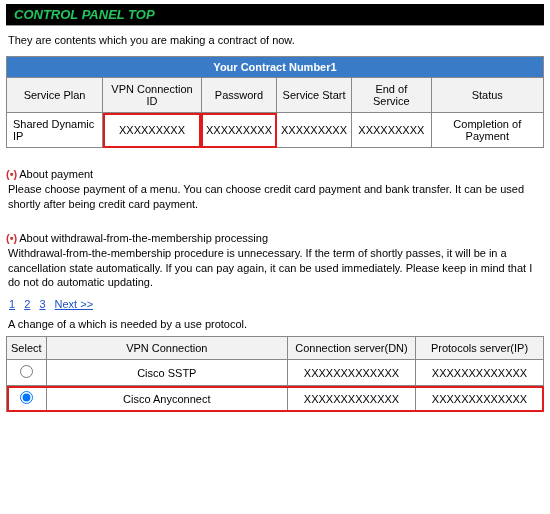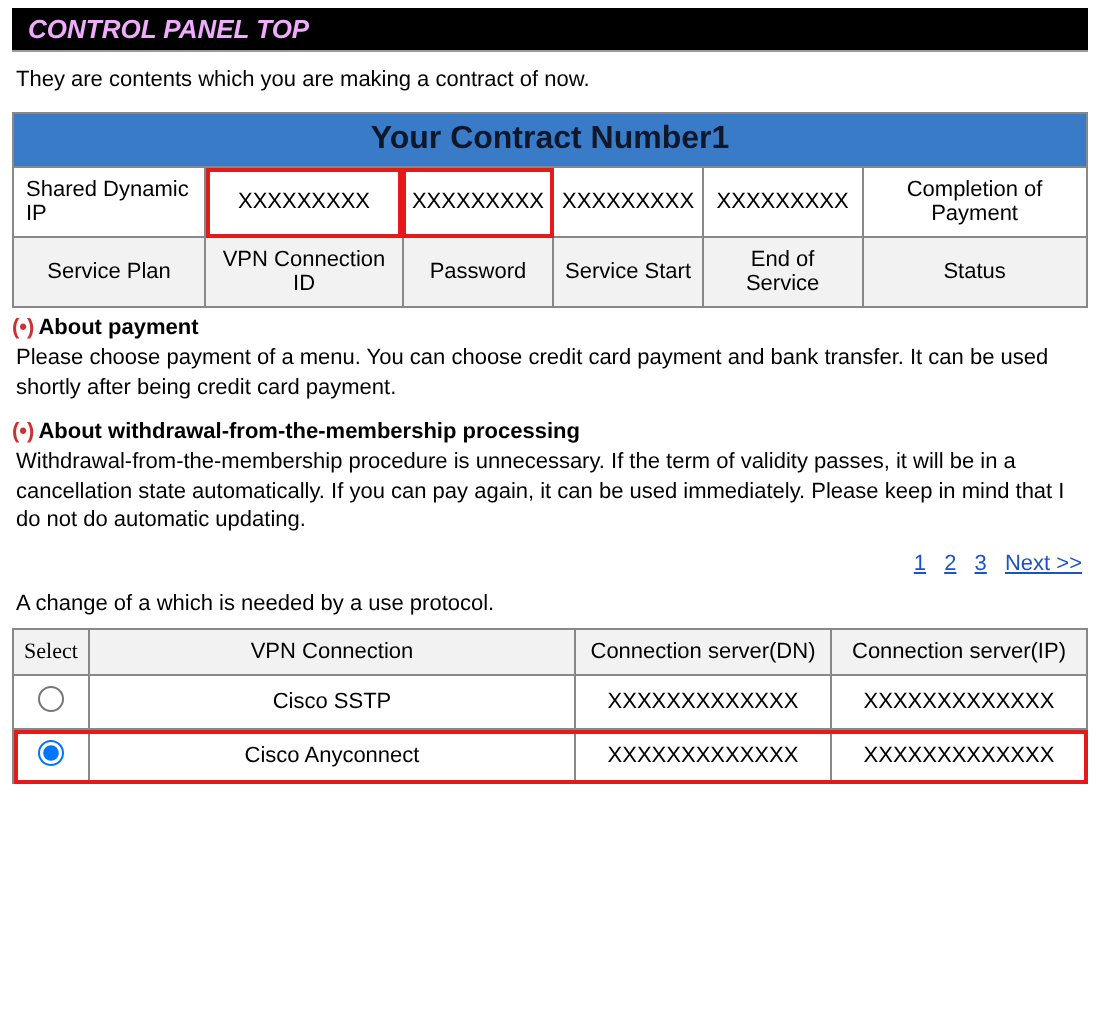--- a/index.html
+++ b/index.html
@@ -6,149 +6,149 @@
     body {
       font-family: Arial, sans-serif;
       font-size: 11px;
       background: #fff;
       width: 550px;
       color: #000;
       padding: 4px 6px;
     }
     .title-bar {
       background: #000;
-      color: #f0abfc;
+      color: #22c55e;
       font-weight: bold;
       font-style: italic;
       font-size: 13px;
       padding: 3px 8px;
       border-bottom: 1px solid #999;
     }
     .intro {
       margin: 8px 2px 10px 2px;
     }
     table {
       width: 100%;
       border-collapse: collapse;
       margin-bottom: 2px;
     }
     .section-header-row td {
       background: #3a7bc8;
-      color: #0f172a;
+      color: #ffffff;
       font-weight: bold;
-      font-size: 16px;
+      font-size: 11px;
       padding: 4px 6px;
       border: 1px solid #888;
     }
     th {
       background: #f2f2f2;
       font-weight: normal;
       font-size: 11px;
       padding: 5px 4px;
       border: 1px solid #888;
       text-align: center;
     }
     td {
       border: 1px solid #888;
       padding: 5px 4px;
       text-align: center;
       font-size: 11px;
     }
     td.left { text-align: left; padding-left: 6px; }
     .note-heading {
-      margin-top: 4px;
-      font-weight: bold;
+      margin-top: 20px;
+      font-weight: normal;
     }
     .note-heading::before {
       content: "(•)";
       color: #d03030;
       margin-right: 2px;
       font-weight: bold;
     }
     .note-body {
       margin: 2px 2px 8px 2px;
       line-height: 1.35;
     }
     .pager {
-      text-align: right;
+      text-align: left;
       margin: 8px 0;
     }
     .pager a {
       color: #1a53c6;
       text-decoration: underline;
       margin: 0 3px;
       cursor: pointer;
     }
     .sep-note {
       margin: 6px 2px;
     }
     .hl-red {
       outline: 2px solid #e21a1a;
       outline-offset: -2px;
     }
     .radio-cell { width: 38px; }
     input[type=radio] { cursor: pointer; }
-    .col-select { width: 38px; font-family: Liberation Serif, serif; }
+    .col-select { width: 38px; }
     .col-proto { width: auto; }
     .col-dn { width: 128px; }
     .col-ip { width: 128px; }
   </style>
 </head>
 <body>
 
 <div class="title-bar">CONTROL PANEL TOP</div>
 
 <div class="intro">They are contents which you are making a contract of now.</div>
 
 <table>
   <tbody>
       <tr class="section-header-row">
     <td colspan="6">Your Contract Number1</td>
   </tr>
   <tr>
+    <th>Service Plan</th>
+    <th>VPN Connection ID</th>
+    <th>Password</th>
+    <th>Service Start</th>
+    <th>End of Service</th>
+    <th>Status</th>
+  </tr>
+  <tr>
     <td class="left">Shared Dynamic IP</td>
     <td class="hl-red">XXXXXXXXX</td>
     <td class="hl-red">XXXXXXXXX</td>
     <td>XXXXXXXXX</td>
     <td>XXXXXXXXX</td>
     <td>Completion of Payment</td>
-  </tr>
-  <tr>
-    <th>Service Plan</th>
-    <th>VPN Connection ID</th>
-    <th>Password</th>
-    <th>Service Start</th>
-    <th>End of Service</th>
-    <th>Status</th>
   </tr>
 </tbody>
   </table>
 
 <div class="note-heading">About payment</div>
 <div class="note-body">Please choose payment of a menu. You can choose credit card payment and bank transfer. It can be used shortly after being credit card payment.</div>
 
 <div class="note-heading">About withdrawal-from-the-membership processing</div>
-<div class="note-body">Withdrawal-from-the-membership procedure is unnecessary. If the term of validity passes, it will be in a cancellation state automatically. If you can pay again, it can be used immediately. Please keep in mind that I do not do automatic updating.</div>
+<div class="note-body">Withdrawal-from-the-membership procedure is unnecessary. If the term of shortly passes, it will be in a cancellation state automatically. If you can pay again, it can be used immediately. Please keep in mind that I do not do automatic updating.</div>
 
 <div class="pager">
   <a>1</a>
   <a>2</a>
   <a>3</a>
   <a>Next &gt;&gt;</a>
 </div>
 
 <div class="sep-note">A change of a which is needed by a use protocol.</div>
 
 <table>
   <tbody>
   <tr>
     <th class="col-select">Select</th>
     <th class="col-proto">VPN Connection</th>
     <th class="col-dn">Connection server(DN)</th>
-    <th class="col-ip">Connection server(IP)</th>
+    <th class="col-ip">Protocols server(IP)</th>
   </tr>
   </tbody>
     <tbody id="server-rows">
       <tr>
         <td class="radio-cell"><input type="radio" name="srv" style=""></td>
         <td>Cisco SSTP</td>
         <td>XXXXXXXXXXXXX</td>
         <td>XXXXXXXXXXXXX</td>
       </tr>
       <tr class="hl-red">

